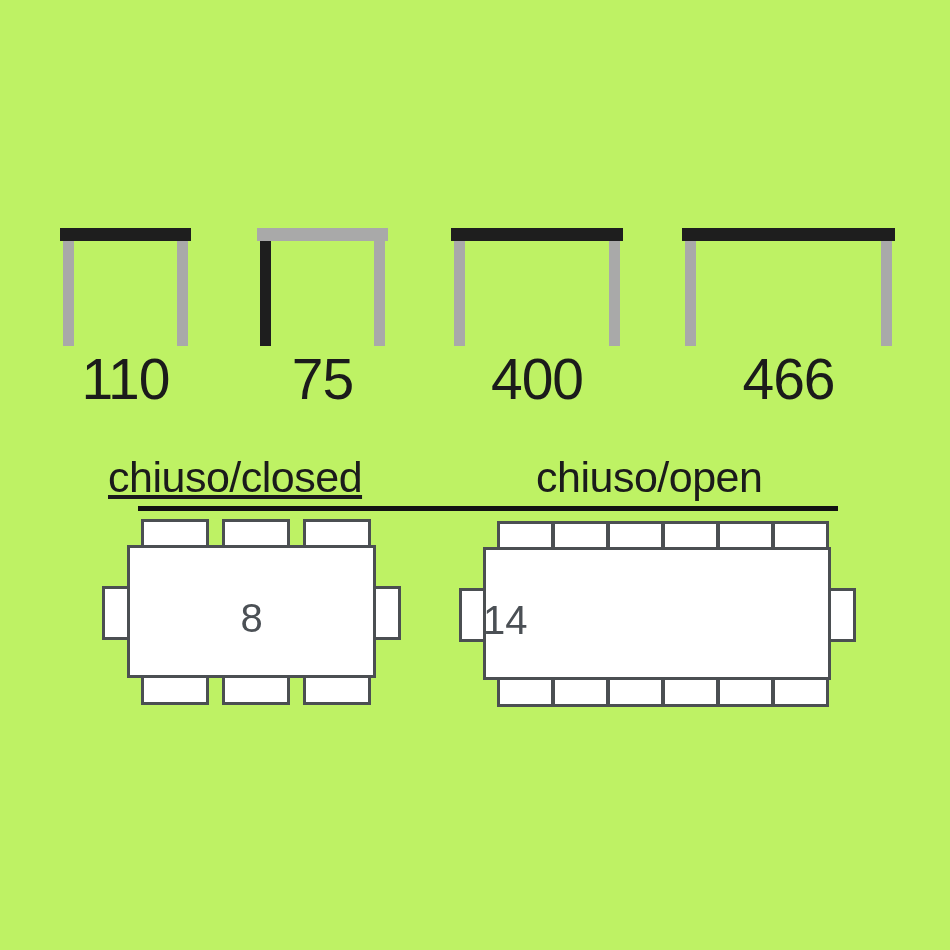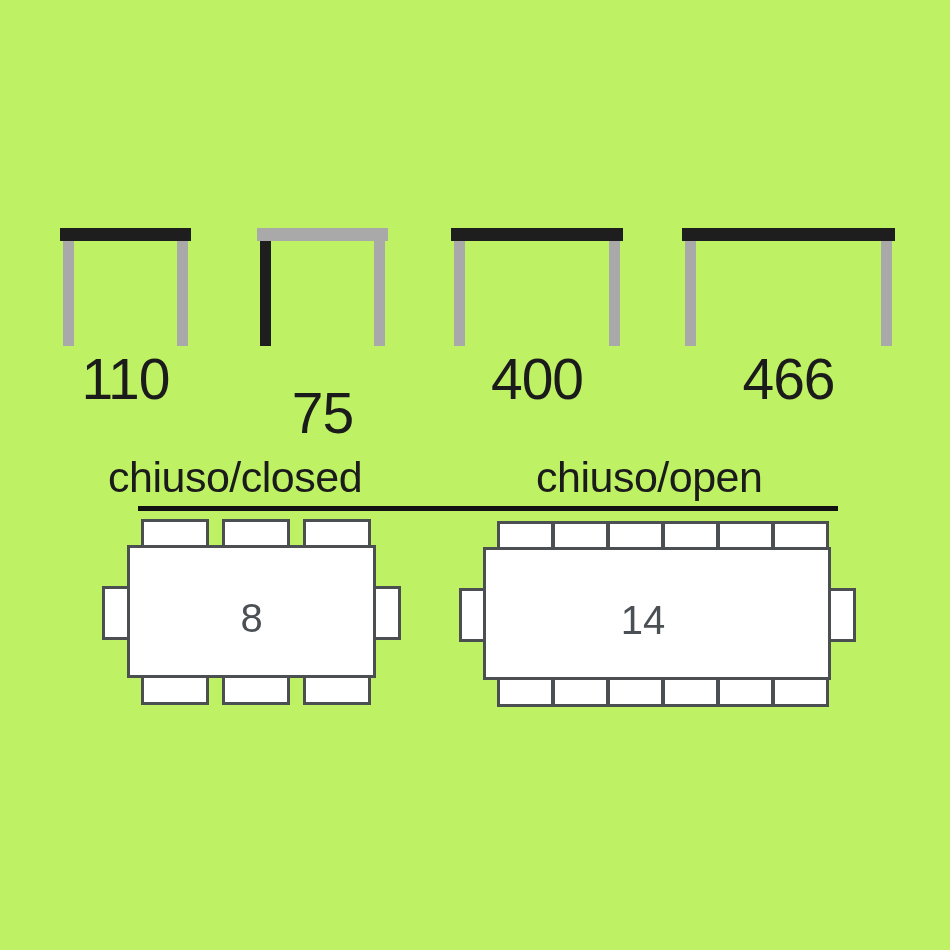--- a/index.html
+++ b/index.html
@@ -126,39 +126,39 @@
       <div class="elev-leg left" style="background:#a9a9a9;"></div>
       <div class="elev-leg right" style="background:#a9a9a9;"></div>
     </div>
     <div class="dim-label" style="left:60px; top:351px; width:131px;">110</div>
 
     <div class="elev" style="left:257px; top:228px; width:131px; height:118px;">
       <div class="elev-top" style="width:131px; background:#a9a9a9;"></div>
       <div class="elev-leg left" style="background:#1e1e1e;"></div>
       <div class="elev-leg right" style="background:#a9a9a9;"></div>
     </div>
-    <div class="dim-label" style="left:257px; top:351px; width:131px;margin-top:34px;">75</div>
+    <div class="dim-label" style="left:257px; top:351px; width:131px;">75</div>
 
     <div class="elev" style="left:451px; top:228px; width:172px; height:118px;">
       <div class="elev-top" style="width:172px; background:#1e1e1e;"></div>
       <div class="elev-leg left" style="background:#a9a9a9;"></div>
       <div class="elev-leg right" style="background:#a9a9a9;"></div>
     </div>
     <div class="dim-label" style="left:451px; top:351px; width:172px;">400</div>
 
     <div class="elev" style="left:682px; top:228px; width:213px; height:118px;">
       <div class="elev-top" style="width:213px; background:#1e1e1e;"></div>
       <div class="elev-leg left" style="background:#a9a9a9;"></div>
       <div class="elev-leg right" style="background:#a9a9a9;"></div>
     </div>
     <div class="dim-label" style="left:682px; top:351px; width:213px;">466</div>
 
   </div>
 
-  <div class="state-caption" style="left:108px; top:456px;">chiuso/closed</div>
+  <div class="state-caption" style="left:108px; top:456px;text-decoration:underline;">chiuso/closed</div>
 
   <div class="state-caption" style="left:536px; top:456px;">chiuso/open</div>
 
   <div class="divider-rule"></div>
 
   <div class="plan" style="left:0; top:0; width:950px; height:950px;">
 
     <div class="seat" style="left:141px; top:519px; width:68px; height:30px;"></div>
     <div class="seat" style="left:222px; top:519px; width:68px; height:30px;"></div>
     <div class="seat" style="left:303px; top:519px; width:68px; height:30px;"></div>
@@ -191,16 +191,16 @@
 
     <div class="seat" style="left:497px; top:677px; width:57px; height:30px;"></div>
     <div class="seat" style="left:552px; top:677px; width:57px; height:30px;"></div>
     <div class="seat" style="left:607px; top:677px; width:57px; height:30px;"></div>
     <div class="seat" style="left:662px; top:677px; width:57px; height:30px;"></div>
     <div class="seat" style="left:717px; top:677px; width:57px; height:30px;"></div>
     <div class="seat" style="left:772px; top:677px; width:57px; height:30px;"></div>
 
     <div class="plan-top" style="left:483px; top:547px; width:348px; height:133px;"></div>
 
-    <div class="seat-count" style="left:483px; top:600px; width:320px; text-align:center;">14</div>
+    <div class="seat-count" style="left:483px; top:600px; width:320px; ">14</div>
   </div>
 
 </div>
 
 </body></html>

